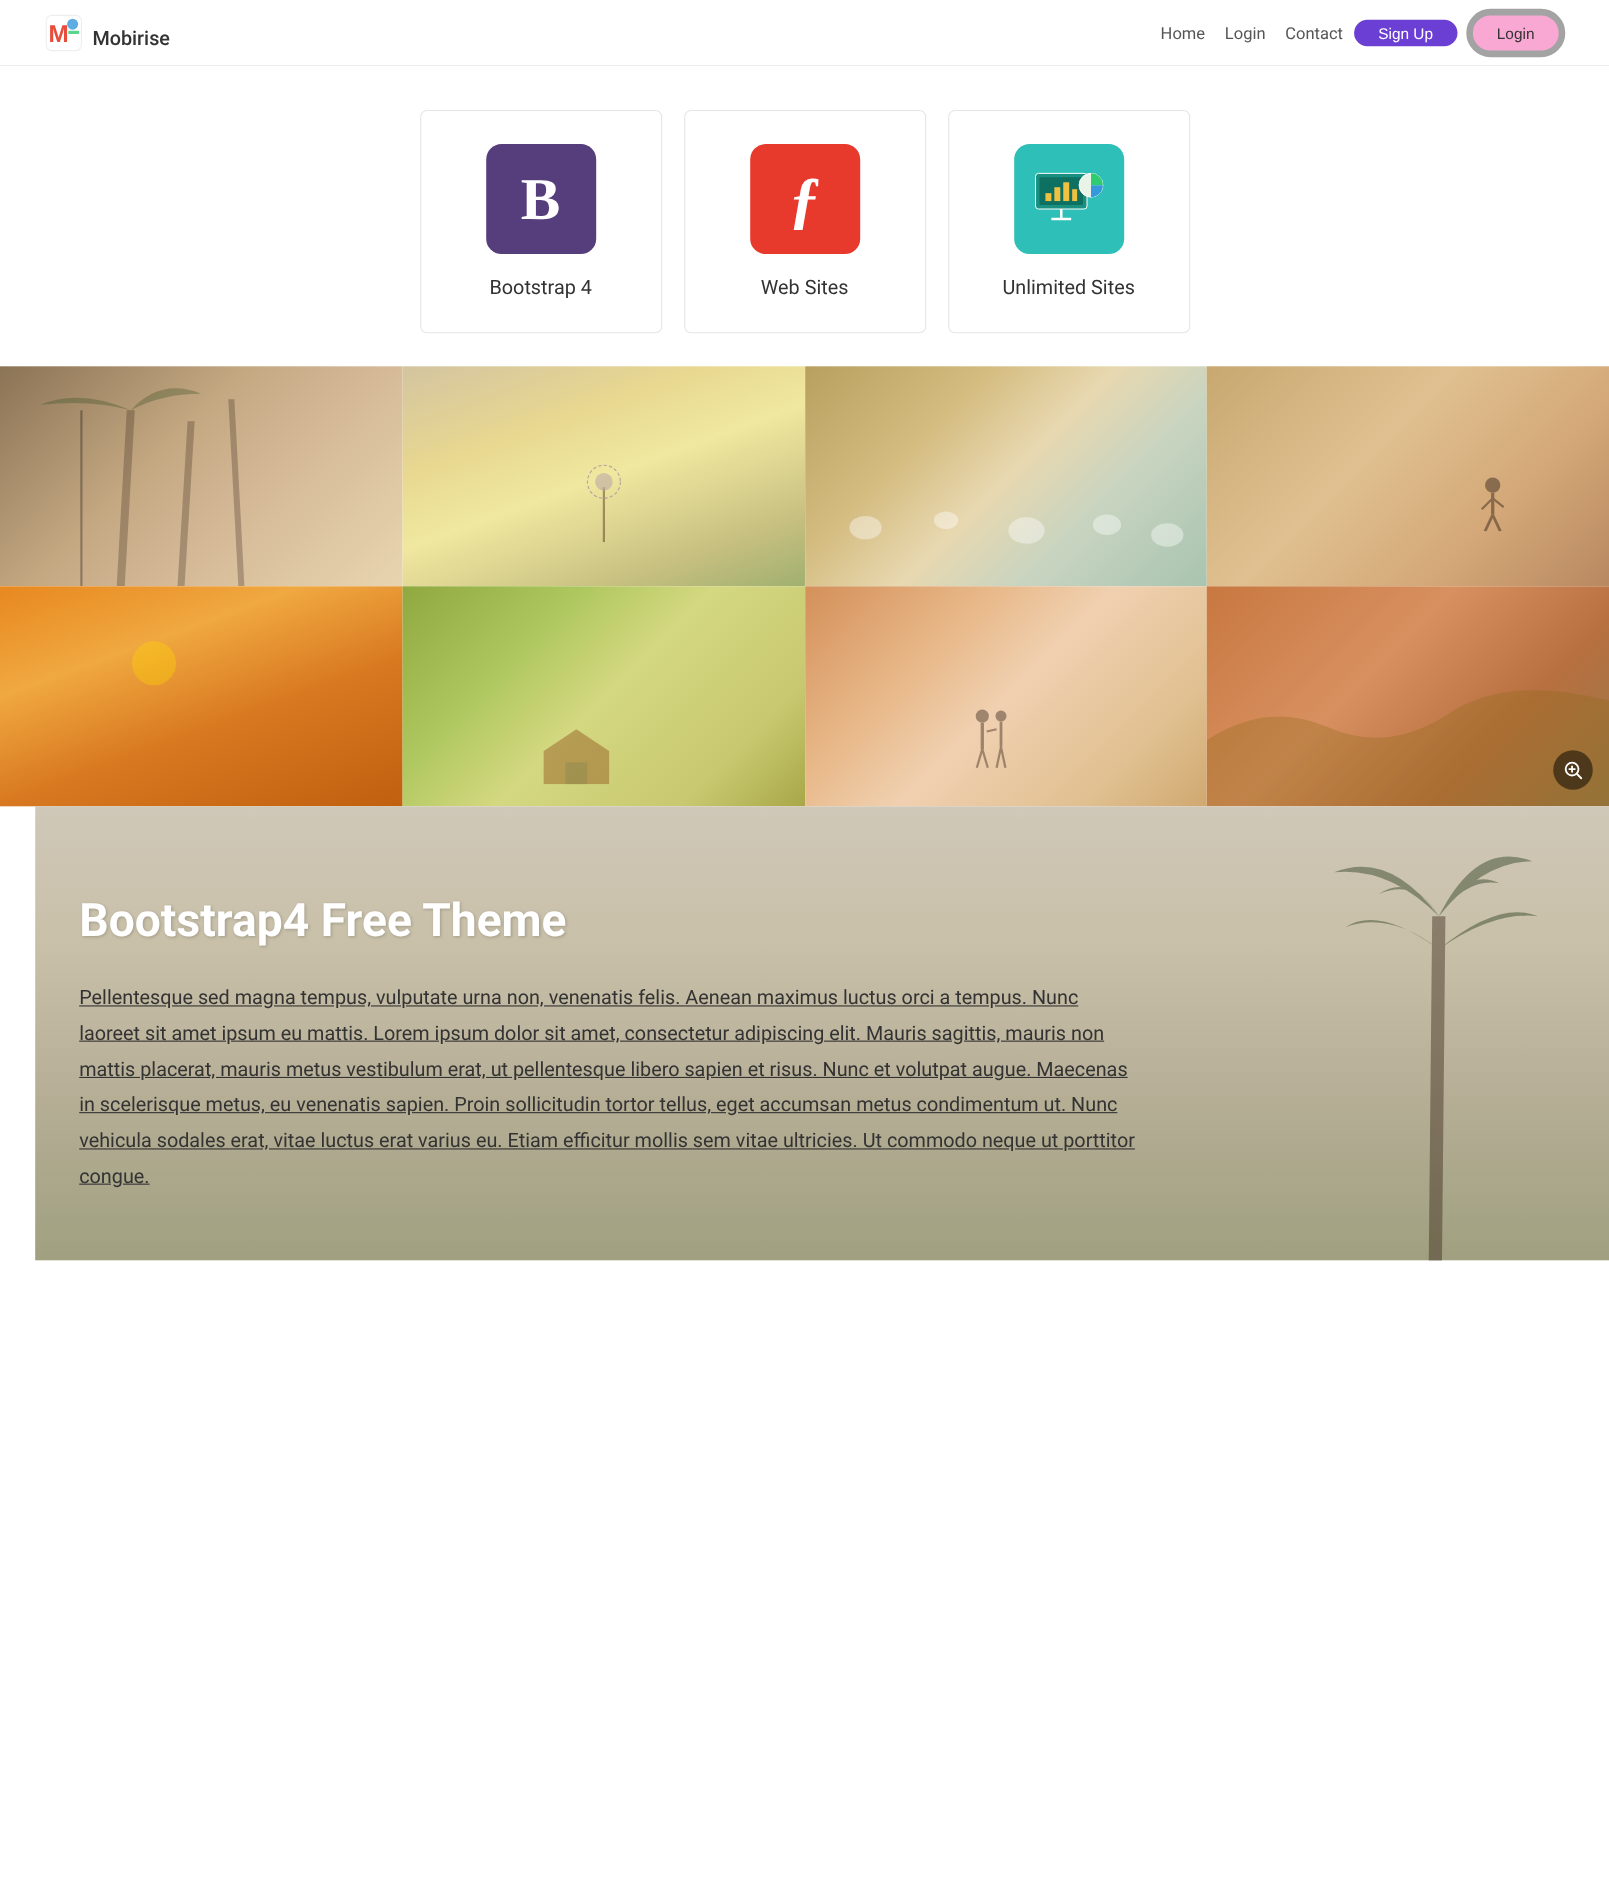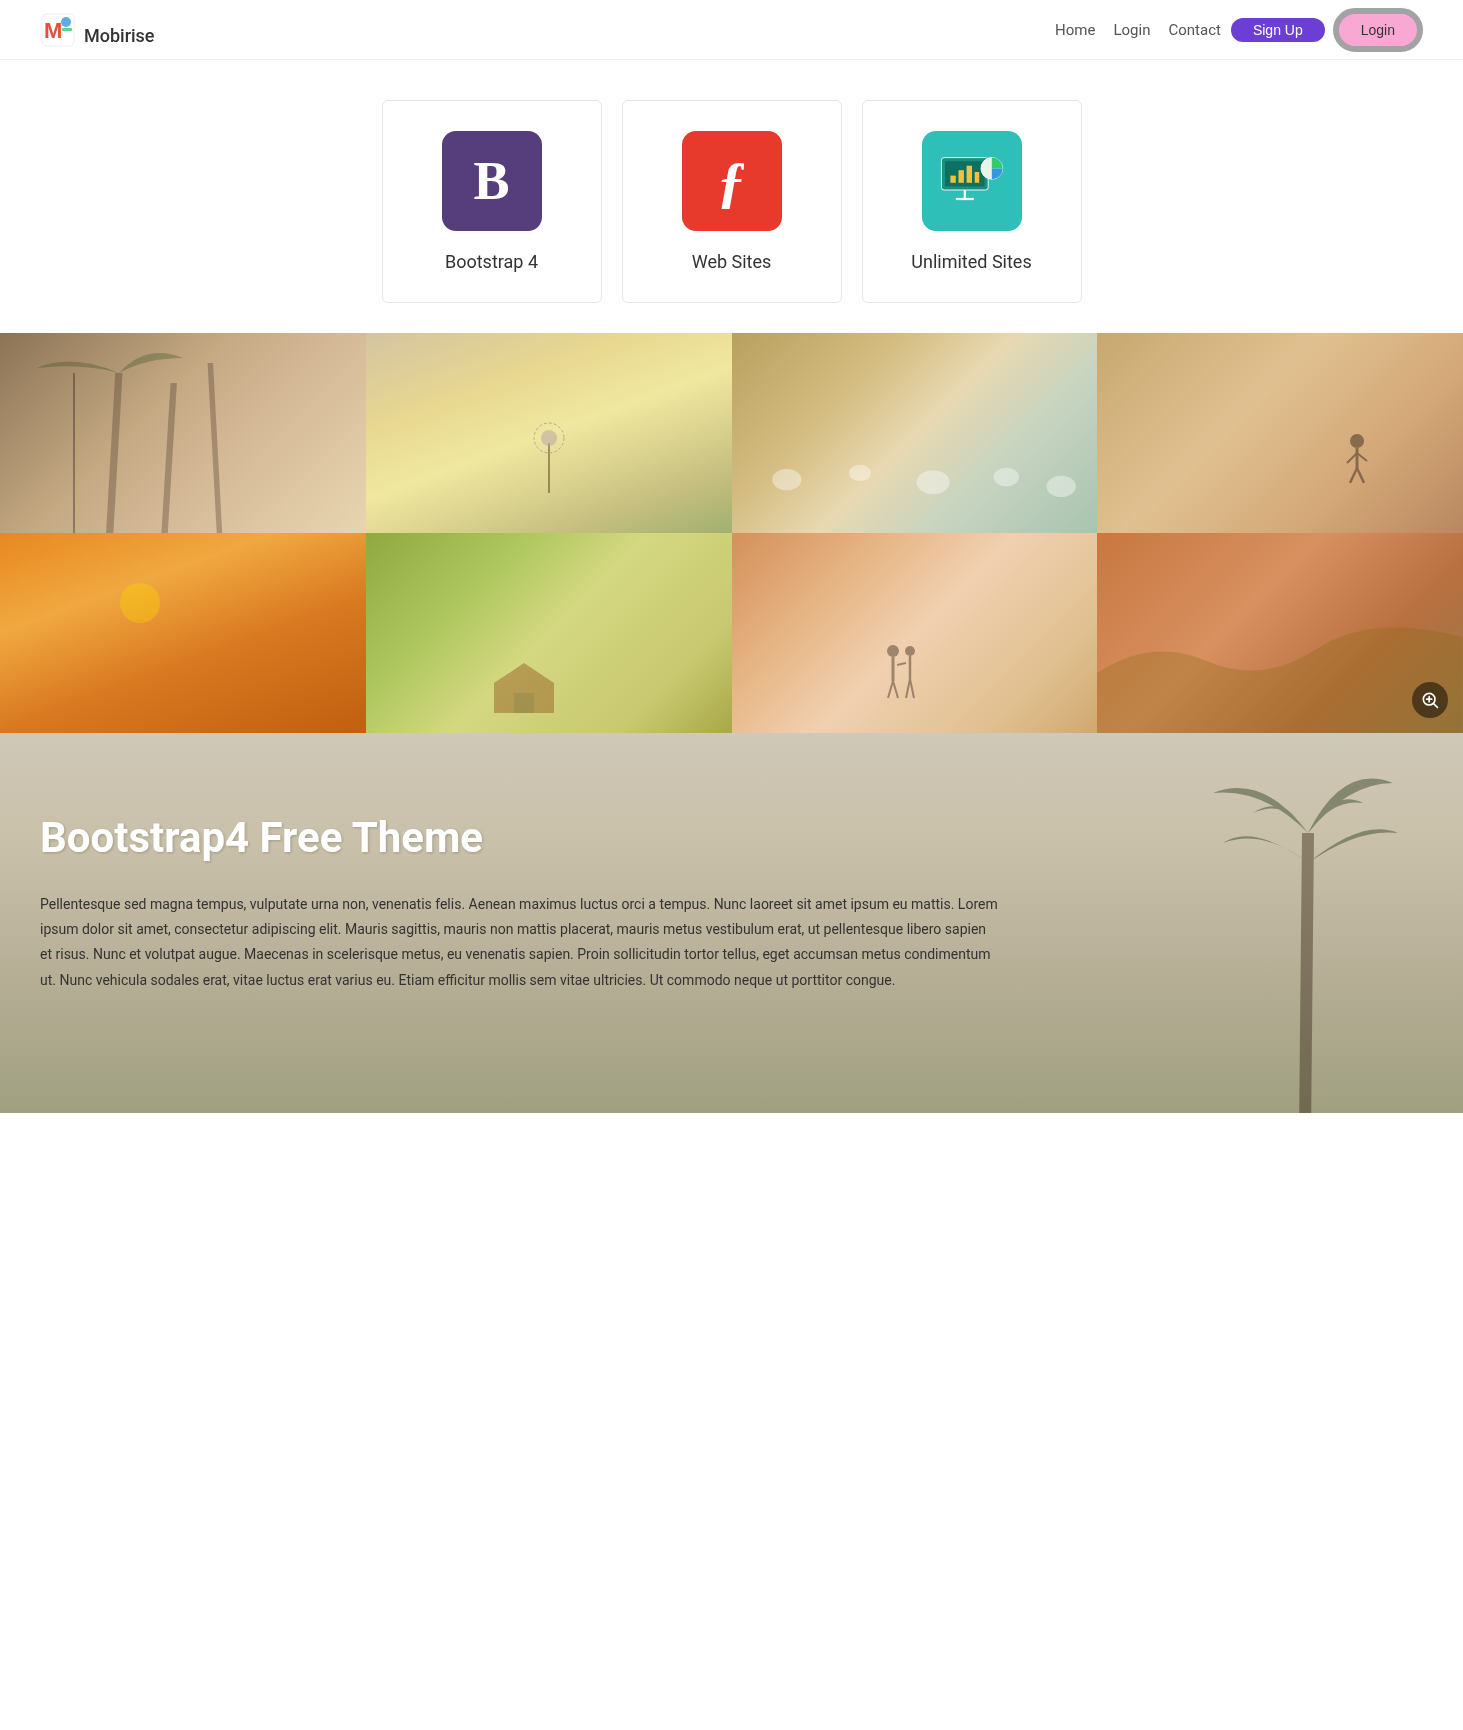--- a/index.html
+++ b/index.html
@@ -168,33 +168,35 @@
       cursor: pointer;
     }
     .zoom-overlay svg { width: 20px; height: 20px; }
 
     
     .content-section {
       background: linear-gradient(180deg, #d0c8b8 0%, #c8c0a8 30%, #b8b098 60%, #a0a080 100%);
       padding: 80px 40px 60px;
       min-height: 380px;
       position: relative;
+      margin-left: 32px;
     }
     .content-heading {
       font-size: 42px;
       font-weight: 700;
       color: #fff;
       margin-bottom: 30px;
       text-shadow: 1px 1px 3px rgba(0,0,0,0.2);
     }
     .content-text {
-      font-size: 14px;
+      font-size: 18px;
       line-height: 1.8;
       color: #333;
       max-width: 960px;
+      text-decoration: underline;
     }
 
     
     .palm-silhouette {
       position: absolute;
       right: 60px;
       top: 0;
       bottom: 0;
       width: 200px;
       opacity: 0.4;

